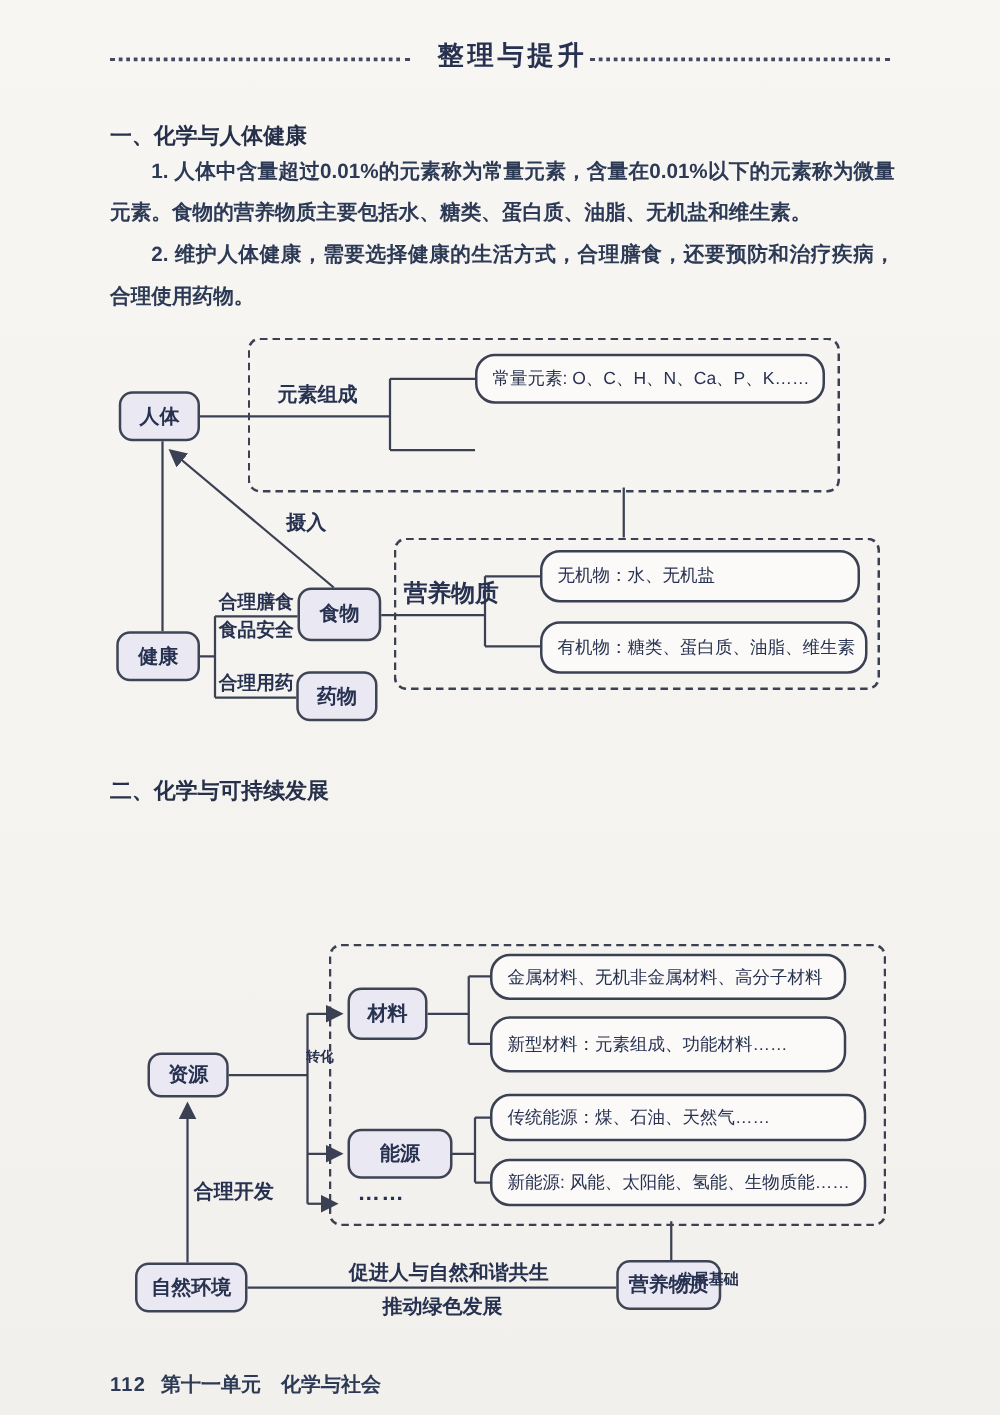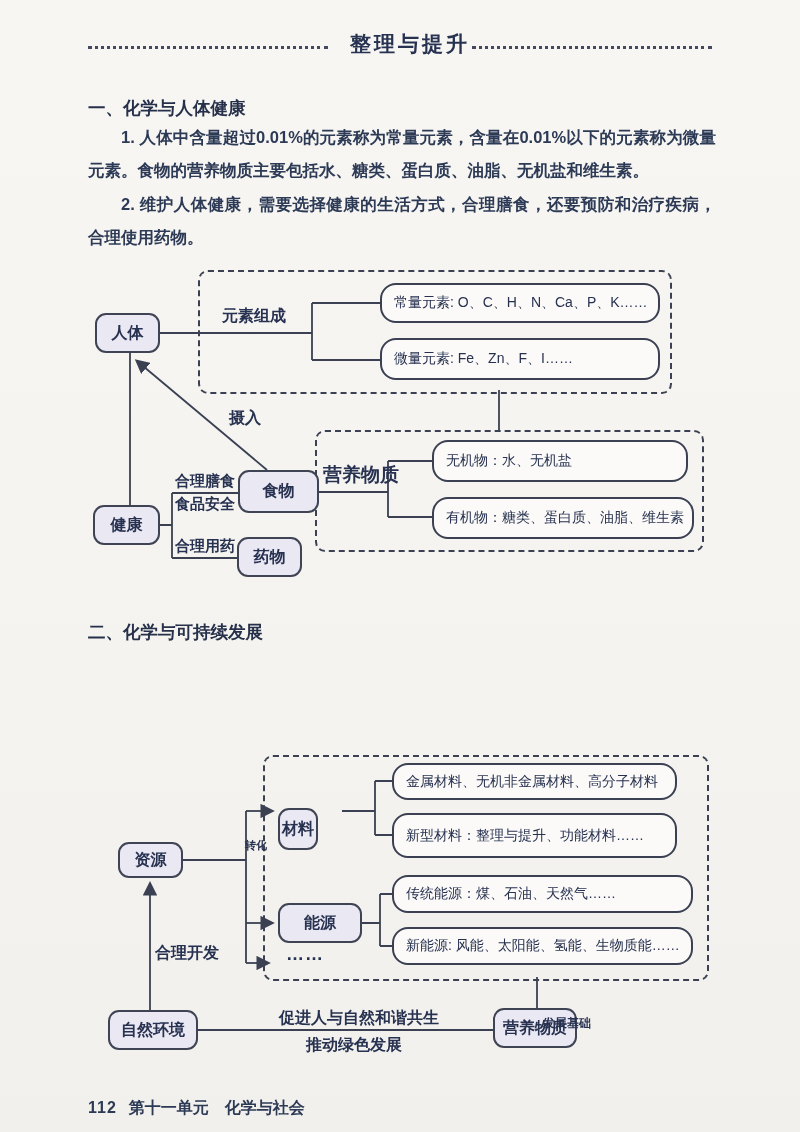--- a/index.html
+++ b/index.html
@@ -94,47 +94,46 @@
 
   <div class="abs sec-heading" style="left:88px;top:96px;">一、化学与人体健康</div>
   <p class="abs body-p" style="left:88px;top:121px;">1. 人体中含量超过0.01%的元素称为常量元素，含量在0.01%以下的元素称为微量元素。食物的营养物质主要包括水、糖类、蛋白质、油脂、无机盐和维生素。</p>
   <p class="abs body-p" style="left:88px;top:188px;">2. 维护人体健康，需要选择健康的生活方式，合理膳食，还要预防和治疗疾病，合理使用药物。</p>
 
   <div class="abs dashed" style="left:198px;top:270px;width:470px;height:120px;"></div>
   <div class="abs dashed" style="left:315px;top:430px;width:385px;height:118px;"></div>
 
   <div class="abs node" style="left:95px;top:313px;width:65px;height:40px;">人体</div>
   <div class="abs node" style="left:93px;top:505px;width:67px;height:40px;">健康</div>
-  <div class="abs node" style="left:238px;top:470px;width:81px;height:43px;">食物</div>
+  <div class="abs node" style="left:238px;top:470px;width:67px;height:43px;">食物</div>
   <div class="abs node" style="left:237px;top:537px;width:65px;height:40px;">药物</div>
 
   <div class="abs leafbox" style="left:380px;top:283px;width:280px;height:40px;">常量元素: O、C、H、N、Ca、P、K……</div>
-  <div class="abs leafbox" style="left:380px;top:338px;width:280px;height:42px;">微量元素: Fe、Zn、F、I……</div>
   <div class="abs leafbox" style="left:432px;top:440px;width:256px;height:42px;">无机物：水、无机盐</div>
   <div class="abs leafbox" style="left:432px;top:497px;width:262px;height:42px;">有机物：糖类、蛋白质、油脂、维生素</div>
 
   <div class="abs elabel" style="left:222px;top:306px;font-size:16px;">元素组成</div>
   <div class="abs elabel" style="left:229px;top:408px;font-size:16px;">摄入</div>
   <div class="abs elabel" style="left:175px;top:456px;margin-top:16px;">合理膳食</div>
   <div class="abs elabel" style="left:175px;top:495px;">食品安全</div>
   <div class="abs elabel" style="left:175px;top:537px;">合理用药</div>
   <div class="abs elabel" style="left:323px;top:462px;font-size:19px;">营养物质</div>
 
   <div class="abs sec-heading" style="left:88px;top:620px;">二、化学与可持续发展</div>
 
   <div class="abs dashed" style="left:263px;top:755px;width:442px;height:222px;"></div>
 
   <div class="abs node" style="left:118px;top:842px;width:65px;height:36px;">资源</div>
-  <div class="abs node" style="left:278px;top:808px;width:40px;height:42px;">材料</div>
+  <div class="abs node" style="left:278px;top:790px;width:64px;height:42px;">材料</div>
   <div class="abs node" style="left:278px;top:903px;width:84px;height:40px;">能源</div>
   <div class="abs node" style="left:108px;top:1010px;width:90px;height:40px;">自然环境</div>
   <div class="abs node" style="left:493px;top:1008px;width:84px;height:40px;">营养物质</div>
 
   <div class="abs leafbox" style="left:392px;top:763px;width:285px;height:37px;">金属材料、无机非金属材料、高分子材料</div>
-  <div class="abs leafbox" style="left:392px;top:813px;width:285px;height:45px;">新型材料：整理与提升、功能材料……</div>
+  <div class="abs leafbox" style="left:392px;top:813px;width:285px;height:45px;">新型材料：元素组成、功能材料……</div>
   <div class="abs leafbox" style="left:392px;top:875px;width:301px;height:38px;">传统能源：煤、石油、天然气……</div>
   <div class="abs leafbox" style="left:392px;top:927px;width:301px;height:38px;">新能源: 风能、太阳能、氢能、生物质能……</div>
 
   <div class="abs elabel" style="left:197px;top:838px;font-size:11px;margin-left:48px;">转化</div>
   <div class="abs elabel" style="left:155px;top:943px;font-size:16px;">合理开发</div>
   <div class="abs elabel" style="left:286px;top:944px;font-size:18px;letter-spacing:1px;">……</div>
   <div class="abs elabel" style="left:543px;top:1015px;font-size:12px;">发展基础</div>
   <div class="abs elabel" style="left:279px;top:1008px;font-size:16px;">促进人与自然和谐共生</div>
   <div class="abs elabel" style="left:306px;top:1035px;font-size:16px;">推动绿色发展</div>
 

